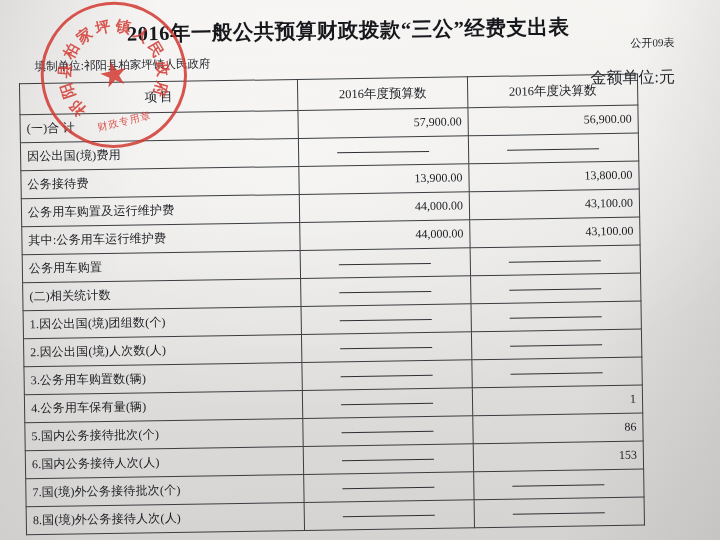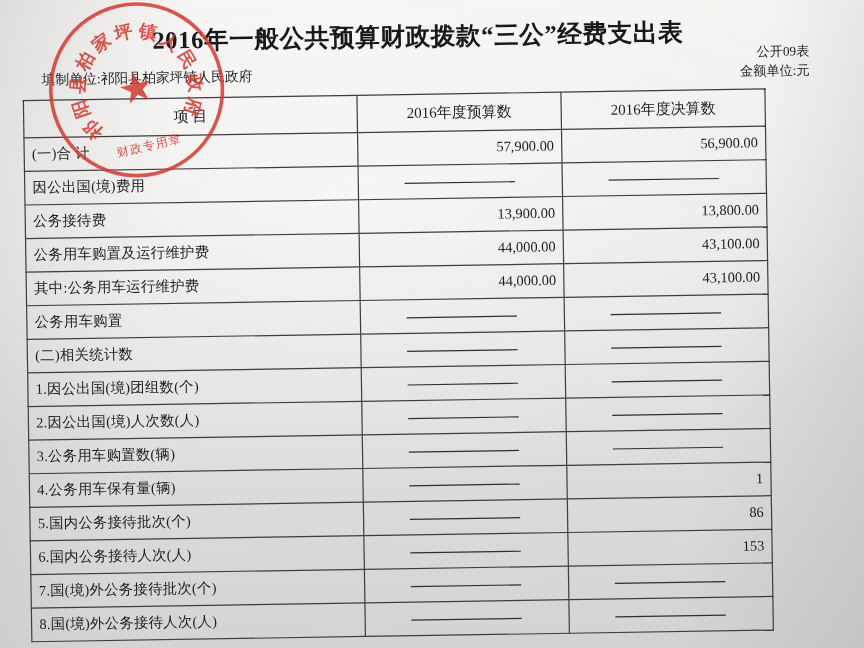--- a/index.html
+++ b/index.html
@@ -73,22 +73,22 @@
     position: absolute;
     right: 4px;
     top: -14px;
     font-size: 11px;
     color: #23262b;
     text-align: right;
   }
   .amount-unit {
     position: absolute;
     right: 4px;
-    top: 2px;
-    font-size: 11px;
+    top: 18px;
+    font-size: 16px;
     color: #23262b;
   }
   table.budget {
     margin-top: 8px;
     border-collapse: collapse;
     width: 618px;
     table-layout: fixed;
   }
   table.budget th, table.budget td {
     border: 1px solid #3b3d40;

